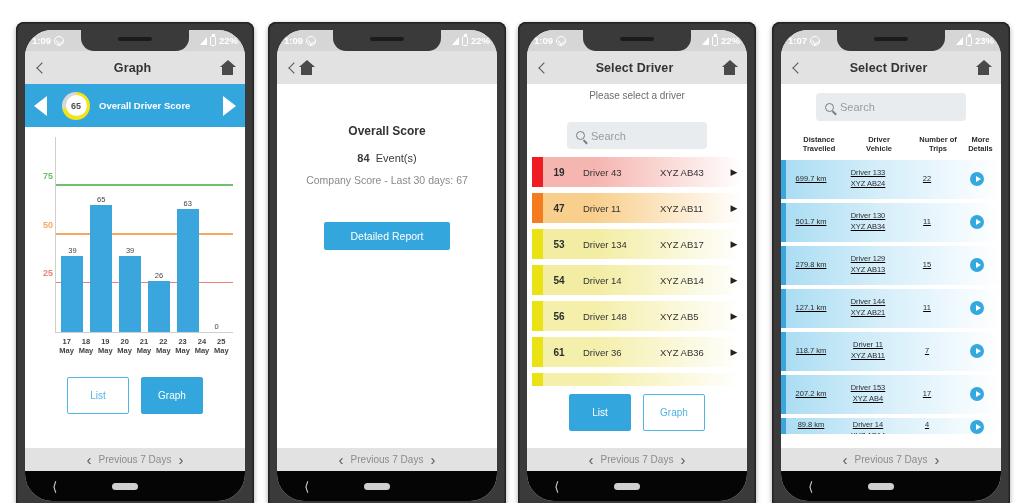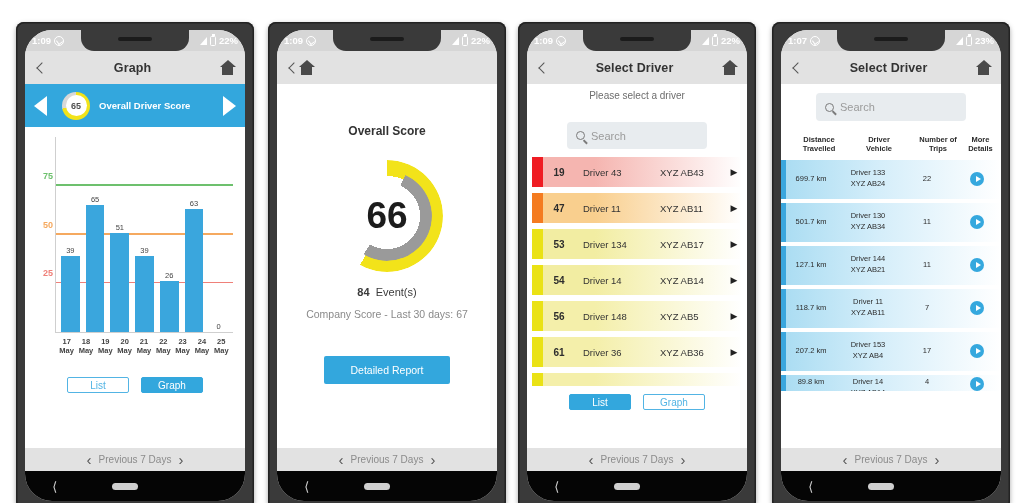--- a/index.html
+++ b/index.html
@@ -129,21 +129,21 @@
   .ytick { position: absolute; right: calc(100% + 3px); transform: translateY(-50%); font-size: 9px; font-weight: bold; }
   .bars { position: absolute; inset: 0; display: flex; align-items: flex-end; justify-content: space-around; padding: 0 2px; }
   .bcol { flex: 1; height: 100%; display: flex; flex-direction: column; justify-content: flex-end; align-items: center; position: relative; }
   .bval { font-size: 7.5px; color: #444; margin-bottom: 1px; }
   .bar { width: 76%; background: #3aa6dd; }
   .xlabels { display: flex; justify-content: space-around; margin-left: 22px; margin-right: 4px; margin-top: 4px; padding: 0 2px; }
   .xl { flex: 1; text-align: center; font-size: 7.5px; color: #444; font-weight: bold; line-height: 1.25; }
 
   .toggle-row { display: flex; justify-content: center; gap: 12px; margin-top: 8px; }
   .tg {
-    width: 62px; height: 16px; border-radius: 2px; display: flex; align-items: center;
+    width: 62px; height: 37px; border-radius: 2px; display: flex; align-items: center;
     justify-content: center; font-size: 10px; border: 1px solid #52b4e4;
   }
   .tg.on { background: #33a7dd; color: #fff; border-color: #33a7dd; }
   .tg.off { background: #fff; color: #52b4e4; }
 
   
   .p2body { display: flex; flex-direction: column; align-items: center; padding-top: 40px; }
   .ov-title { font-size: 12px; font-weight: bold; color: #333; }
   .gauge { position: relative; width: 112px; height: 112px; margin-top: 22px; }
   .gauge .arc-y {
@@ -191,20 +191,21 @@
 
   
   .searchbox.wide { width: 150px; height: 28px; margin-top: 9px; }
   .thead { display: flex; padding: 6px 4px 6px 11px; }
   .th { font-size: 7.5px; font-weight: bold; color: #2a2a2a; text-align: center; line-height: 1.25; }
   .th.c1 { width: 54px; } .th.c2 { width: 66px; } .th.c3 { width: 52px; } .th.c4 { flex: 1; }
   .trow {
     display: flex; align-items: center; height: 39px; margin-bottom: 4px;
     background: linear-gradient(to right, #a9dcf2 0%, #d5eefa 45%, #ffffff 100%);
     position: relative;
+    text-decoration: underline;
   }
   .tbar { position: absolute; left: 0; top: 0; bottom: 0; width: 5px; background: #3aa6dd; }
   .td { font-size: 7.5px; color: #2c2c2c; text-align: center; line-height: 1.45; }
   .td.c1 { width: 54px; padding-left: 6px; } .td.c2 { width: 66px; } .td.c3 { width: 52px; } .td.c4 { flex: 1; display:flex; align-items:center; justify-content:center; }
   .playico {
     width: 14px; height: 14px; border-radius: 50%; background: #35a8de;
     display: flex; align-items: center; justify-content: center;
   }
   .playico::after { content:""; border-left: 5px solid #fff; border-top: 3.5px solid transparent; border-bottom: 3.5px solid transparent; margin-left: 2px; }
   .trow.clip { height: 16px; overflow: hidden; margin-bottom: 0; align-items: flex-start; }
@@ -263,24 +264,20 @@
               <div class="bars">
                 <div class="bcol">
                   <div class="bval">39</div>
                   <div class="bar" style="height: 39%; background: rgb(58, 166, 221);"></div>
                 </div>
                 <div class="bcol">
                   <div class="bval">65</div>
                   <div class="bar" style="height: 65%; background: rgb(58, 166, 221);"></div>
                 </div>
                 <div class="bcol">
-                  <div class="bval">51</div>
-                  <div class="bar" style="height: 51%; background: rgb(58, 166, 221);"></div>
-                </div>
-                <div class="bcol">
                   <div class="bval">39</div>
                   <div class="bar" style="height: 39%; background: rgb(58, 166, 221);"></div>
                 </div>
                 <div class="bcol">
                   <div class="bval">26</div>
                   <div class="bar" style="height: 26%; background: rgb(58, 166, 221);"></div>
                 </div>
                 <div class="bcol">
                   <div class="bval">63</div>
                   <div class="bar" style="height: 63%; background: rgb(58, 166, 221);"></div>
@@ -342,25 +339,20 @@
       </div>
 
       <div class="appbar">
         <span class="chev-back"></span>
         <span class="home-ico"></span>
         <span class="appbar-dip"></span>
       </div>
 
       <div class="body p2body">
         <div class="ov-title">Overall Score</div>
-        <div class="gauge">
-          <div class="arc-y"></div>
-          <div class="arc-g"></div>
-          <div class="gnum">66</div>
-        </div>
         <div class="events">
           <b>84</b>&nbsp;&nbsp;<span>Event(s)</span>
         </div>
         <div class="company">Company Score - Last 30 days:  67</div>
         <div class="detbtn">Detailed Report</div>
       </div>
 
       <div class="prevbar">
         <span class="ar">‹</span>
         <span>Previous 7 Days</span>
@@ -521,20 +513,29 @@
               <div class="tbar"></div>
               <div class="td c1">501.7 km</div>
               <div class="td c2">Driver 130<br>XYZ AB34</div>
               <div class="td c3">11</div>
               <div class="td c4">
                 <span class="playico"></span>
               </div>
             </div>
             <div class="trow">
               <div class="tbar"></div>
+              <div class="td c1">279.8 km</div>
+              <div class="td c2">Driver 129<br>XYZ AB13</div>
+              <div class="td c3">15</div>
+              <div class="td c4">
+                <span class="playico"></span>
+              </div>
+            </div>
+            <div class="trow">
+              <div class="tbar"></div>
               <div class="td c1">127.1 km</div>
               <div class="td c2">Driver 144<br>XYZ AB21</div>
               <div class="td c3">11</div>
               <div class="td c4">
                 <span class="playico"></span>
               </div>
             </div>
             <div class="trow">
               <div class="tbar"></div>
               <div class="td c1">118.7 km</div>

